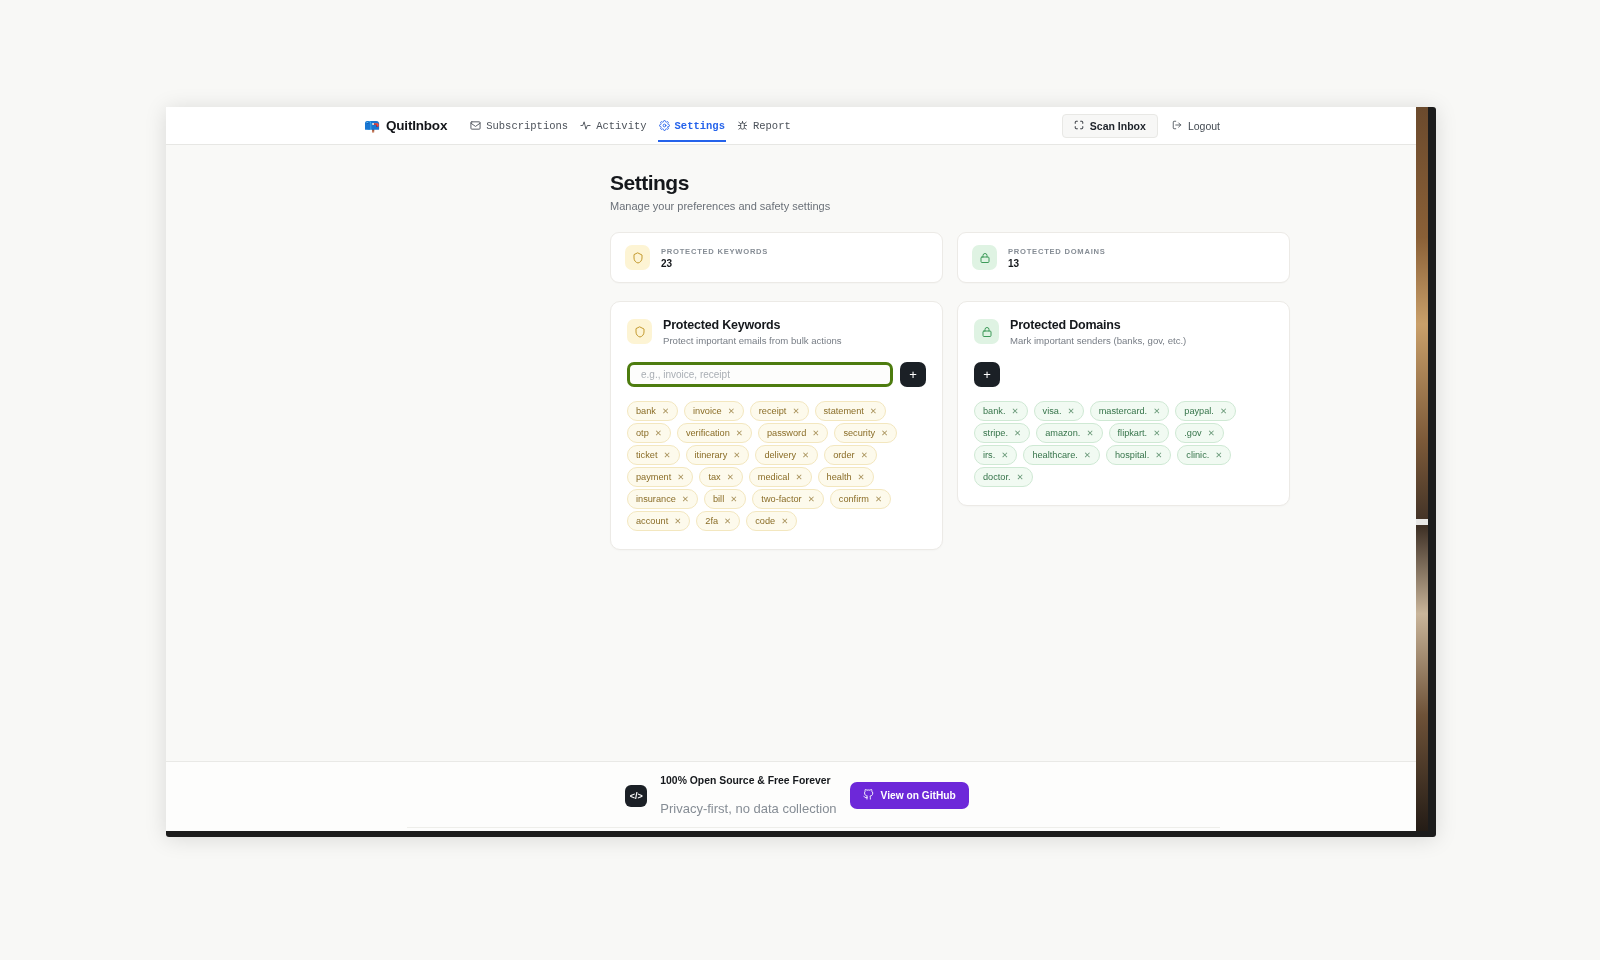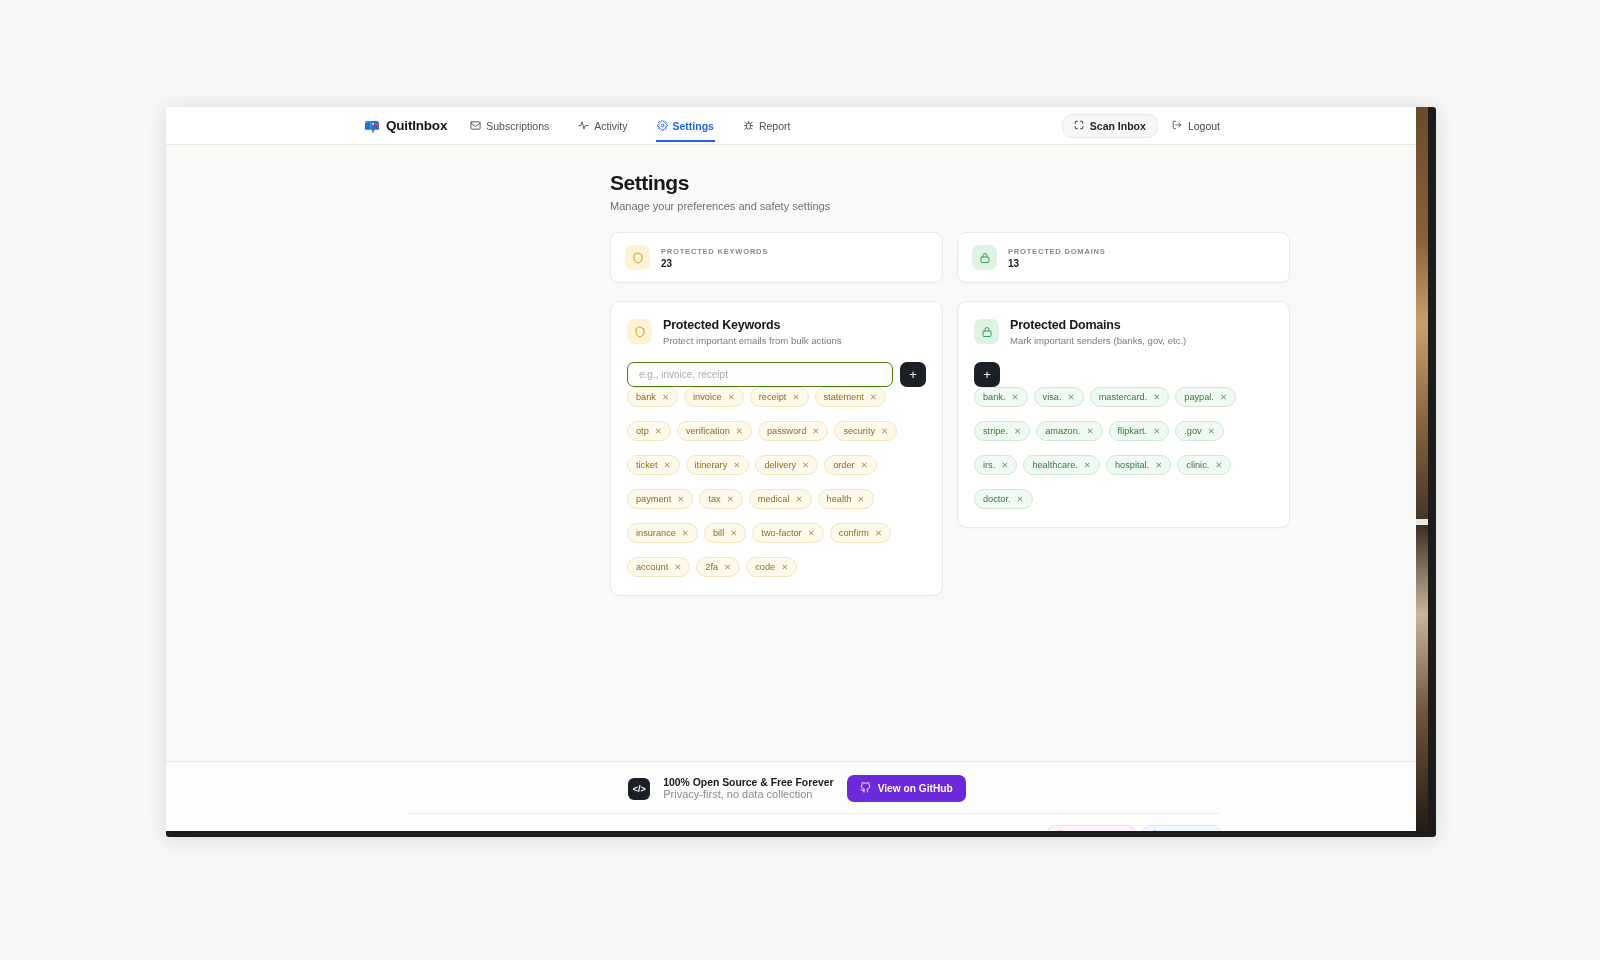--- a/index.html
+++ b/index.html
@@ -56,21 +56,21 @@
     display: flex; align-items: center;
     gap: 22px;
     margin-left: 198px;
   }
   .brand {
     display: flex; align-items: center; gap: 6px;
     font-size: 13.5px; font-weight: 700; color: #14161a;
     letter-spacing: -0.2px;
   }
   .brand-icon { font-size: 13px; line-height: 1; }
-  .nav-items { display: flex; align-items: flex-start; gap: 27px; }
+  .nav-items { display: flex; align-items: flex-start; gap: 10px; font-family: Liberation Mono, monospace; }
   .nav-item {
     display: flex; align-items: center; gap: 5px;
     font-size: 10.5px; color: #4b5159; font-weight: 500;
     padding: 9px 1px 9px 1px;
     position: relative; cursor: pointer;
     white-space: nowrap;
   }
   .nav-item.active { color: #2563eb; font-weight: 600; }
   .nav-item.active::after {
     content: ""; position: absolute;
@@ -80,21 +80,21 @@
   .nav-item svg { display:block; }
   .nav-right {
     margin-left: auto; margin-right: 208px;
     display: flex; align-items: center; gap: 14px;
   }
   .scan-btn {
     display: flex; align-items: center; gap: 6px;
     font-size: 10.5px; font-weight: 600; color: #1c2128;
     background: #f7f7f6;
     border: 1px solid #e8e8e5;
-    border-radius: 10px;
+    border-radius: 4px;
     padding: 5px 11px;
     cursor: pointer;
   }
   .logout-btn {
     display: flex; align-items: center; gap: 6px;
     font-size: 10.5px; font-weight: 500; color: #434a52;
     cursor: pointer; background: none; border: none;
     font-family: inherit;
   }
 
@@ -152,39 +152,39 @@
   }
   .panel-icon.amber { background: #fdf4d4; }
   .panel-icon.green { background: #dff3e3; }
   .panel-title { font-size: 12.5px; font-weight: 700; color: #15181c; letter-spacing: -0.2px; }
   .panel-desc { font-size: 9.6px; color: #777d85; margin-top: 3px; }
 
   .input-row { display: flex; gap: 7px; margin-top: 16px; }
   .tag-input {
     flex: 1;
     height: 25px;
-    border: 1px solid #4d7c0f;
+    border: 3px solid #4d7c0f;
     border-radius: 7px;
     background: #fdfdfc;
     padding: 0 11px;
     font-size: 10px; color: #2b3036;
     font-family: inherit;
     outline: none;
   }
   .tag-input::placeholder { color: #a9aeb4; }
   .add-btn {
     width: 26px; height: 25px;
     background: #1b2026;
     border: none; border-radius: 7px;
     color: #fff; font-size: 13px; line-height: 1;
     cursor: pointer;
     display: flex; align-items: center; justify-content: center;
   }
 
-  .tag-wrap { display: flex; flex-wrap: wrap; gap: 14px 6px; margin-top: 0; }
+  .tag-wrap { display: flex; flex-wrap: wrap; gap: 2px 6px; margin-top: 14px; }
   .tag {
     display: inline-flex; align-items: center; gap: 6px;
     font-size: 9.2px; font-weight: 500;
     padding: 4px 8px;
     border-radius: 20px;
     white-space: nowrap;
     cursor: default;
   }
   .tag.amber { background: #fdfaec; border: 1px solid #f3e7bf; color: #8a6d27; }
   .tag.green { background: #f1faf2; border: 1px solid #cfe9d4; color: #36744a; }
@@ -201,21 +201,21 @@
     display: flex; align-items: center; justify-content: center;
     gap: 13px; padding-top: 13px;
   }
   .oss-icon {
     width: 22px; height: 22px; border-radius: 6px;
     background: #1b2026; color: #fff;
     display: flex; align-items: center; justify-content: center;
     font-size: 9px; font-weight: 700;
   }
   .oss-title { font-size: 10.4px; font-weight: 700; color: #15181c; }
-  .oss-sub { font-size: 11px; color: #868d95; margin-top: 0; }
+  .oss-sub { font-size: 13px; color: #868d95; margin-top: 15px; }
   .gh-btn {
     display: flex; align-items: center; gap: 7px;
     background: #6d28d9; color: #fff;
     font-size: 10.2px; font-weight: 600;
     border: none; border-radius: 7px;
     padding: 7px 13px; cursor: pointer;
     font-family: inherit;
   }
   .credit-row {
     display: flex; align-items: center;

